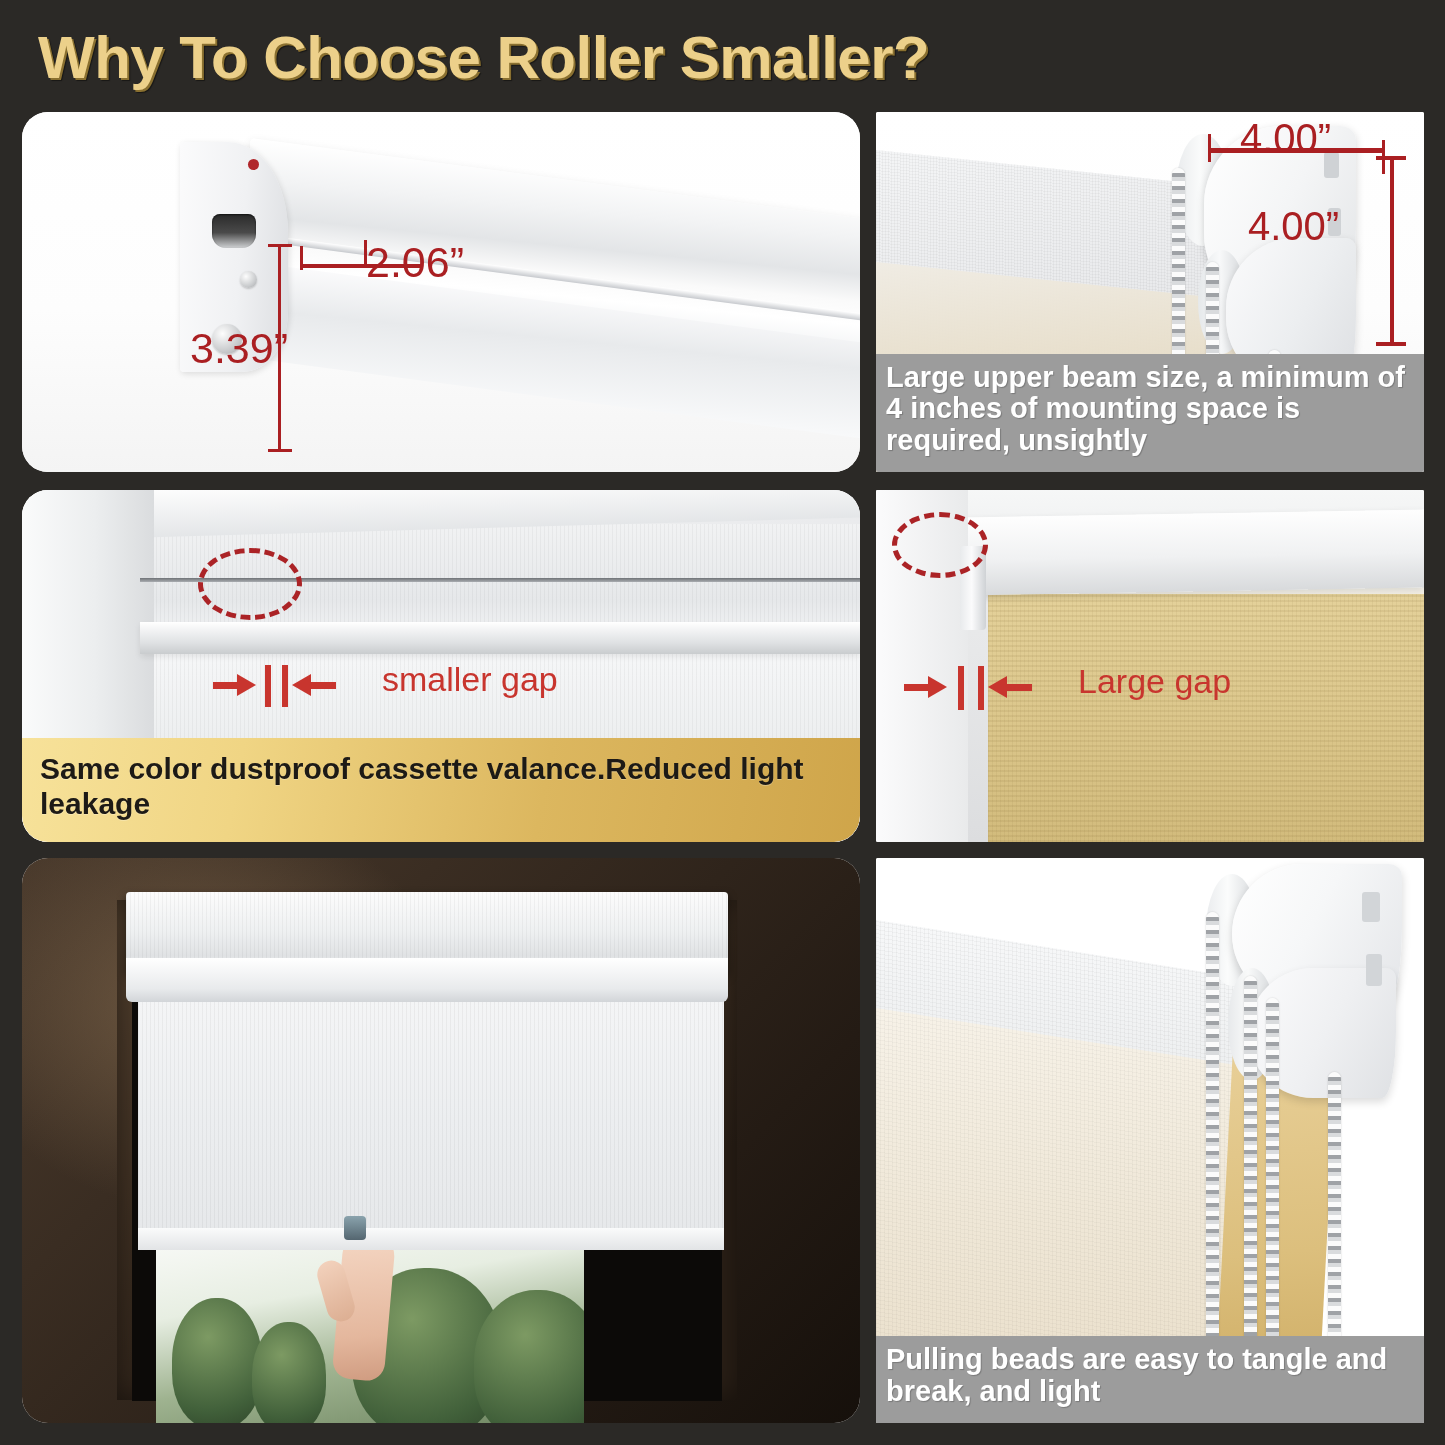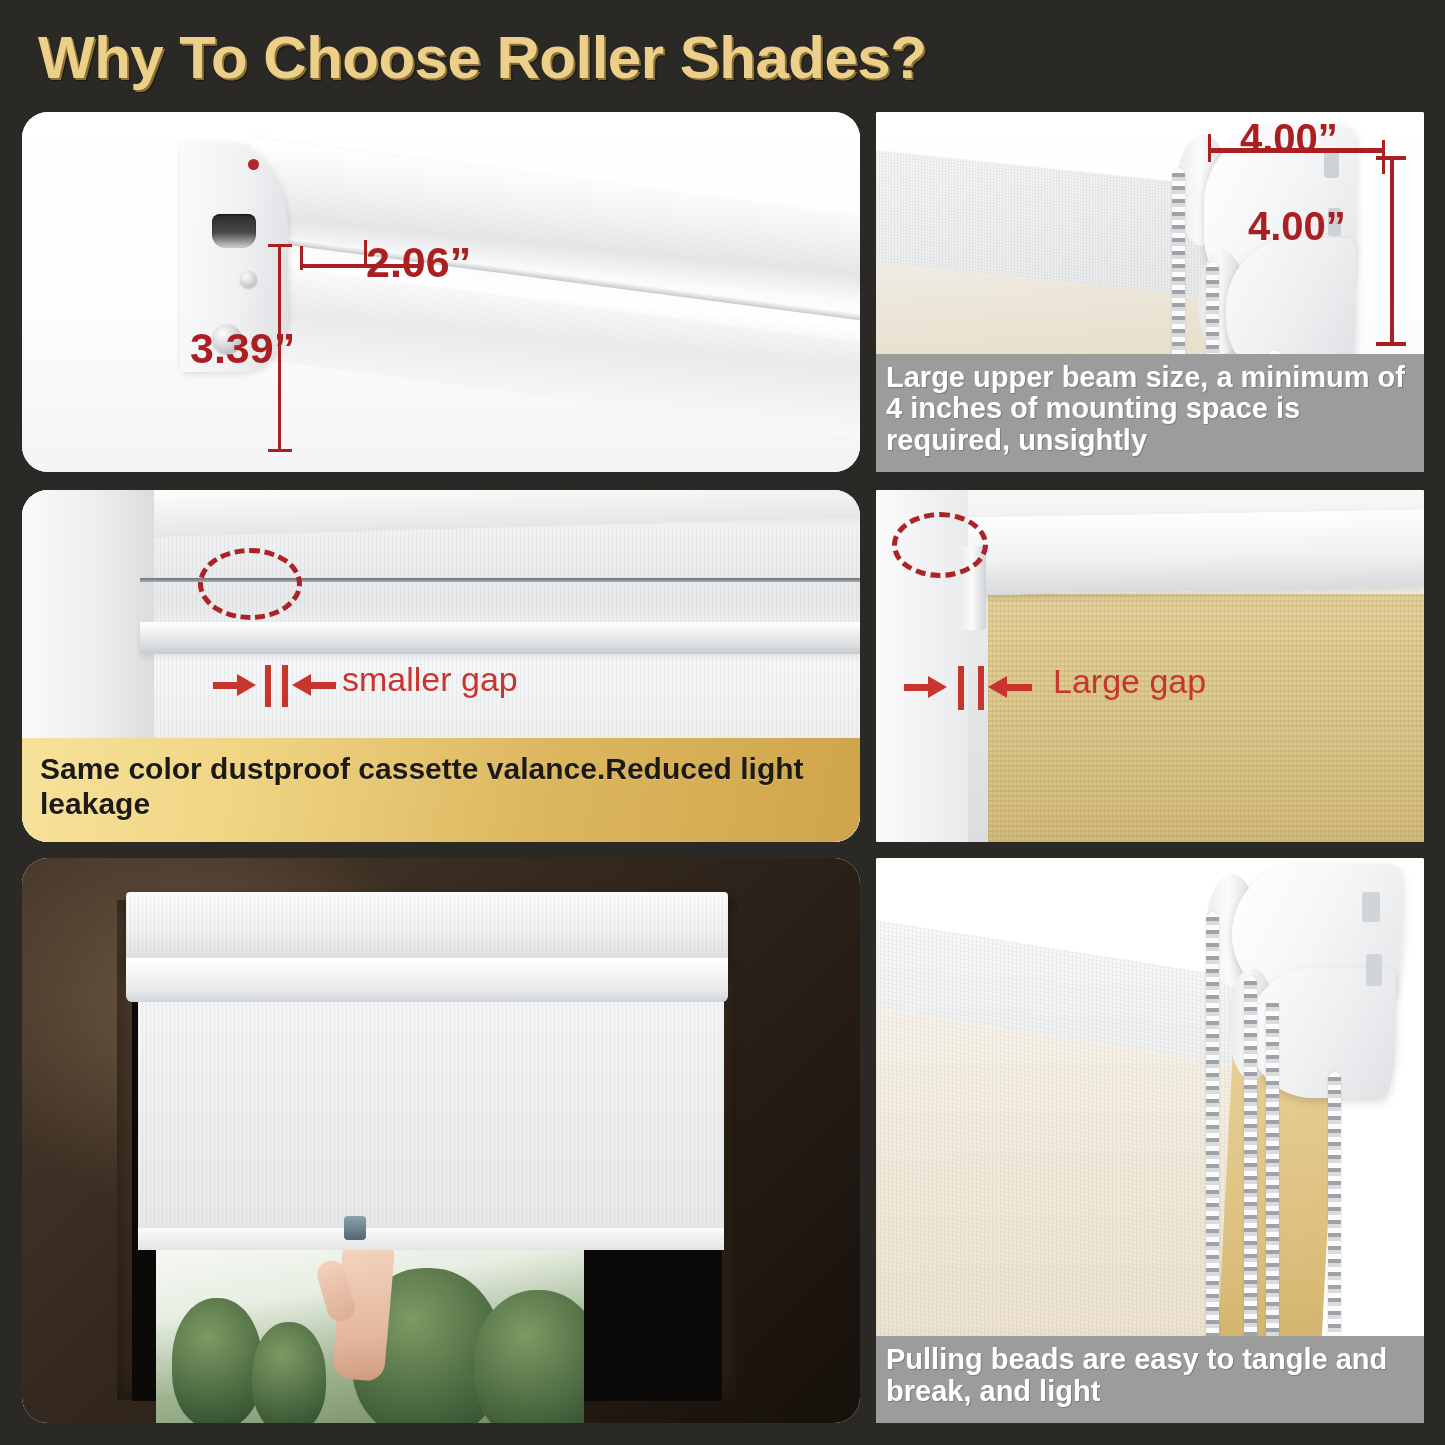--- a/index.html
+++ b/index.html
@@ -90,21 +90,21 @@
     border-radius:8px 8px 14px 14px;
     box-shadow:inset 0 1px 2px rgba(0,0,0,.6);
   }
   .p1-screw{position:absolute;width:17px;height:17px;border-radius:50%;
     background:radial-gradient(circle at 35% 32%,#fdfdfd,#c9cbcd 62%,#a6a8aa);
     box-shadow:0 1px 2px rgba(0,0,0,.2);}
   .p1-screw.s1{left:218px;top:159px;}
   .p1-screw.s2{left:190px;top:212px;width:30px;height:30px;}
   .p1-dot{position:absolute;left:226px;top:47px;width:11px;height:11px;border-radius:50%;background:#b0262b;}
   
-  .dim{position:absolute;color:#aa1f22;font-weight:bold;}
+  .dim{position:absolute;color:#aa1f22;font-weight:normal;}
   .dim-line{position:absolute;background:#aa1f22;}
   .p1-v-line{left:256px;top:132px;width:3px;height:208px;}
   .p1-v-t{left:246px;top:132px;width:24px;height:3px;}
   .p1-v-b{left:246px;top:337px;width:24px;height:3px;}
   .p1-v-lbl{left:168px;top:212px;font-size:43px;}
   .p1-h-line{left:278px;top:152px;width:122px;height:4px;}
   .p1-h-l{left:278px;top:134px;width:3px;height:24px;}
   .p1-h-r{left:342px;top:128px;width:3px;height:28px;}
   .p1-h-lbl{left:344px;top:126px;font-size:43px;}
 
@@ -168,21 +168,21 @@
      repeating-linear-gradient(90deg,rgba(0,0,0,.04) 0 1px,transparent 1px 4px),
      linear-gradient(180deg,#f1f2f3 0%,#e6e8ea 24%,#f6f7f8 40%,#eceeef 70%,#e3e5e7 100%);}
   .p3-seam{position:absolute;left:118px;right:0;height:4px;
     background:linear-gradient(180deg,#6f7377,#a9acb0);}
   .p3-seam.s1{top:88px;}
   .p3-rail{position:absolute;left:118px;right:0;top:132px;height:32px;
     background:linear-gradient(180deg,#ffffff,#dfe1e3 65%,#c9ccce);
     box-shadow:0 3px 6px rgba(0,0,0,.08);}
   .p3-ellipse{position:absolute;left:176px;top:58px;width:94px;height:62px;
     border:5px dashed #ab2326;border-radius:50%;}
-  .gap-lbl{position:absolute;color:#c8352e;font-weight:normal;font-size:34px;}
+  .gap-lbl{position:absolute;color:#c8352e;font-weight:normal;font-size:34px;margin-left:40px;}
   .gap-tick{position:absolute;background:#c8352e;}
   .arrow{position:absolute;width:0;height:0;}
   .arrow.r{border-top:11px solid transparent;border-bottom:11px solid transparent;border-left:19px solid #c8352e;}
   .arrow.l{border-top:11px solid transparent;border-bottom:11px solid transparent;border-right:19px solid #c8352e;}
   .arrow-tail{position:absolute;height:7px;background:#c8352e;}
 
   
   .p4-bg{position:absolute;inset:0;background:linear-gradient(180deg,#efeff0 0%,#e7e8e9 46%,#dcdddf 100%);}
   .p4-top{position:absolute;left:0;top:0;right:0;height:92px;background:linear-gradient(180deg,#f6f7f7,#e9eaeb);}
   .p4-wall{position:absolute;left:0;top:0;width:92px;height:100%;
@@ -269,21 +269,21 @@
       background:linear-gradient(90deg,#eaecee,#fbfcfc 42%,#d5d8db);}
   .p6-roller2{position:absolute;left:352px;top:110px;width:48px;height:112px;border-radius:50%;
       background:linear-gradient(90deg,#e7e9eb,#f9fafa 42%,#d1d4d7);}
   .p6-base{position:absolute;left:0;right:0;bottom:0;height:24px;background:#9c9c9c;}
 </style>
 </head>
 <body>
 
 <div class="page">
 
-  <div class="title">Why To Choose Roller Shades?</div>
+  <div class="title">Why To Choose Roller Smaller?</div>
 
   <div class="panel left c-left r1">
     <div class="stage">
       <div class="white-bg"></div>
       <div class="p1-wrap">
         <div class="p1-bar"></div>
         <div class="p1-bar2"></div>
         <div class="p1-cap"></div>
         <div class="p1-slot"></div>
         <div class="p1-screw s1"></div>
@@ -361,21 +361,21 @@
       <div class="p4-wall"></div>
       <div class="p4-bracketbit"></div>
       <div class="p4-ellipse"></div>
 
       <div class="gap-tick" style="left:82px;top:176px;width:6px;height:44px;"></div>
       <div class="gap-tick" style="left:102px;top:176px;width:6px;height:44px;"></div>
       <div class="arrow-tail" style="left:28px;top:194px;width:26px;"></div>
       <div class="arrow r" style="left:52px;top:186px;"></div>
       <div class="arrow l" style="left:112px;top:186px;"></div>
       <div class="arrow-tail" style="left:130px;top:194px;width:26px;"></div>
-      <div class="gap-lbl" style="left:177px;top:172px;">Large gap</div>
+      <div class="gap-lbl" style="left:162px;top:172px;">Large gap</div>
     </div>
   </div>
 
   <div class="panel left c-left r3">
     <div class="stage">
       <div class="p5-room"></div>
       <div class="p5-wallglow"></div>
       <div class="p5-winframe"></div>
       <div class="p5-reveal"></div>
       <div class="p5-glass">

